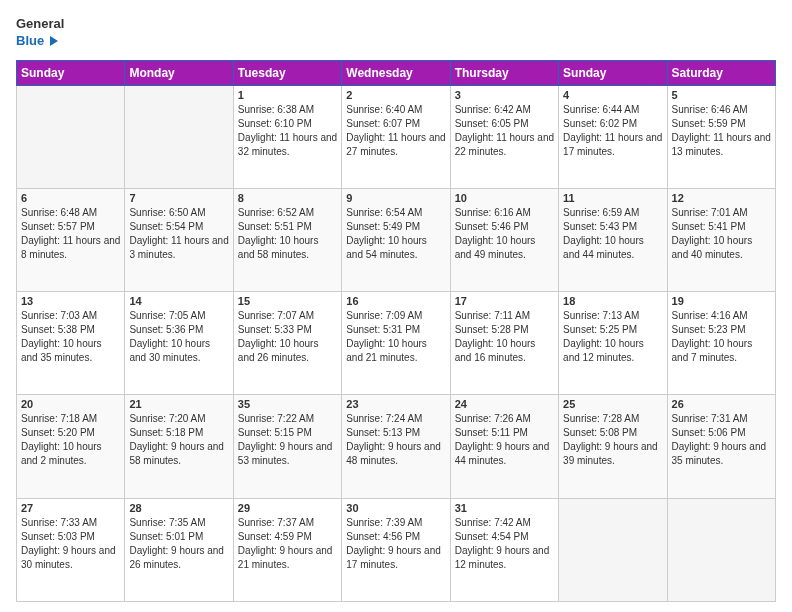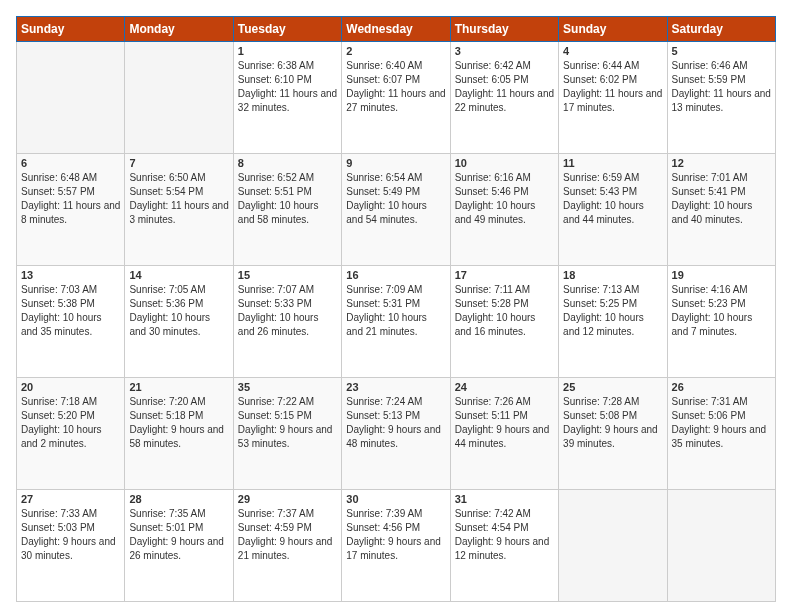--- a/index.html
+++ b/index.html
@@ -41,21 +41,21 @@
       font-size: 15px;
       color: #555;
     }
     .calendar {
       flex: 1;
       border-collapse: collapse;
       width: 100%;
       table-layout: fixed;
     }
     .calendar th {
-      background-color: #c2410c;
+      background-color: #a21caf;
       color: #fff;
       font-size: 12px;
       font-weight: bold;
       padding: 5px 4px;
       text-align: left;
       border: 1px solid #1a6bb5;
     }
     .calendar td {
       vertical-align: top;
       border: 1px solid #ccc;
@@ -80,20 +80,32 @@
     .day-info {
       font-size: 10px;
       line-height: 1.4;
       color: #333;
     }
   </style>
 </head>
 <body>
 
 <div class="page">
+  <div class="header">
+    <div class="logo" style="display: flex; align-items: center;">
+        <div style="font-family: Arial, sans-serif; font-size: 13px; font-weight: bold; line-height: 1.3;">
+          <div style="color:#333;">General</div>
+          <div style="color:#1a6bb5;">Blue <span style="display:inline-block;width:0;height:0;border-left:8px solid #1a6bb5;border-top:5px solid transparent;border-bottom:5px solid transparent;vertical-align:middle;margin-left:2px;"></span></div>
+        </div>
+      </div>
+    <div class="title-block">
+      <div class="month-title"></div>
+      <div class="subtitle"></div>
+    </div>
+  </div>
 
   <table class="calendar">
     <thead>
       <tr>
       <th>Sunday</th>
           <th>Monday</th>
           <th>Tuesday</th>
           <th>Wednesday</th>
           <th>Thursday</th>
           <th>Sunday</th>

